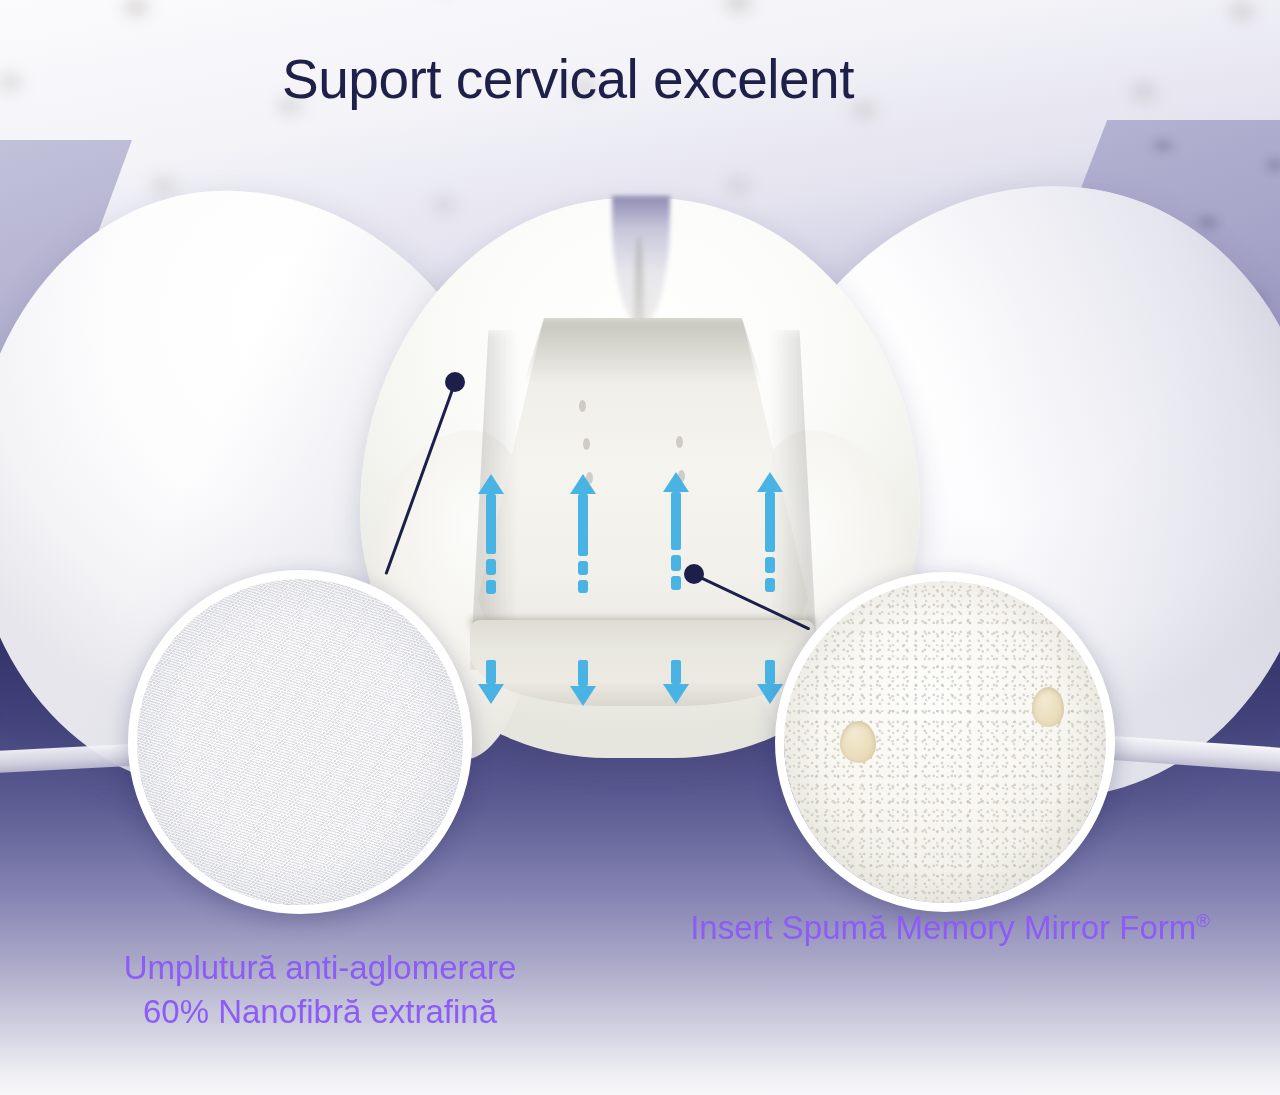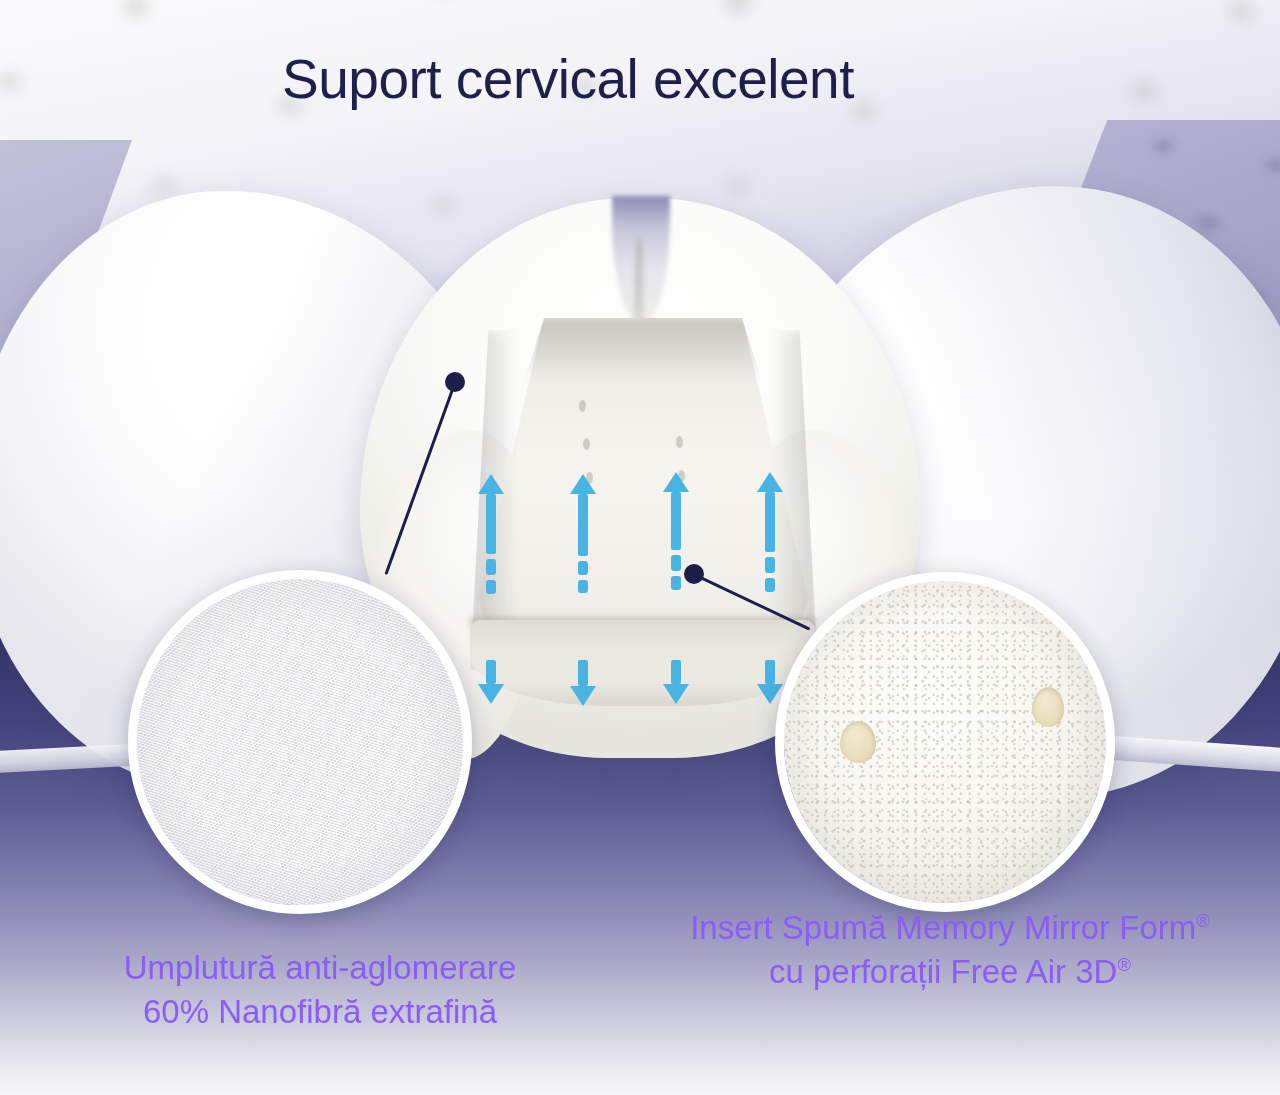--- a/index.html
+++ b/index.html
@@ -428,16 +428,15 @@
 
   <div class="title">Suport cervical excelent</div>
 
   <div class="caption caption-left">
     <span class="l2">Umplutură anti-aglomerare</span>
     <span class="l2">60% Nanofibră extrafină</span>
   </div>
 
   <div class="caption caption-right">
     <span class="l2"><span>Insert Spumă Memory Mirror Form</span><span class="reg">®</span></span>
-    <span class="l2"><span>cu perforații Free Air 3D</span><span class="reg">®</span></span>
   </div>
 
 </div>
 
 </body></html>

